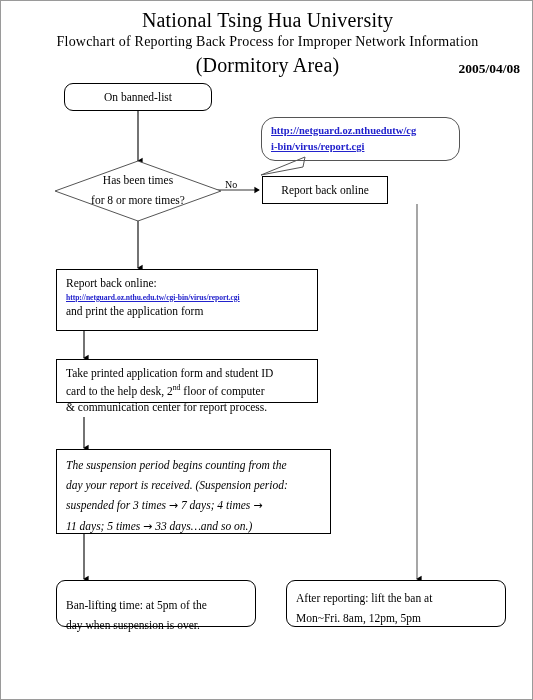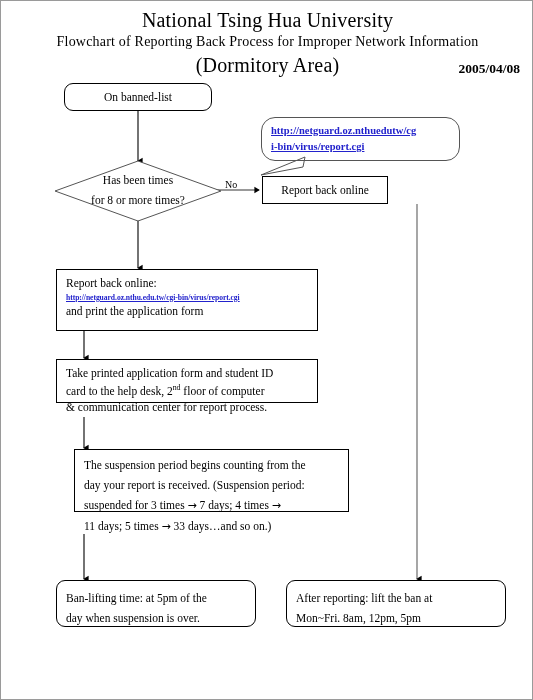--- a/index.html
+++ b/index.html
@@ -218,28 +218,28 @@
   <div class="node center" style="left:261px; top:175px; width:126px; height:28px;">
     <span>Report back online</span>
   </div>
 
   <div class="node left" style="left:55px; top:358px; width:262px; height:44px;">
     <div>Take printed application form and student ID</div>
     <div><span>card to the help desk, 2</span><sup>nd</sup><span> floor of computer</span></div>
     <div>&amp; communication center for report process.</div>
   </div>
 
-  <div class="node left" style="left:73px; top:448px; width:275px; height:63px; line-height:1.75;">
+  <div class="node left" style="left:55px; top:448px; width:275px; height:85px; line-height:1.75;font-style:italic;">
     <div>The suspension period begins counting from the</div>
     <div>day your report is received. (Suspension period:</div>
     <div><span>suspended for 3 times </span><span class="arrowchar">→</span><span> 7 days; 4 times </span><span class="arrowchar">→</span></div>
     <div><span>11 days; 5 times </span><span class="arrowchar">→</span><span> 33 days…and so on.)</span></div>
   </div>
 
-  <div class="node rounded left" style="left:55px; top:579px; width:200px; height:47px; padding-top:7px; line-height:1.75;">
+  <div class="node rounded left" style="left:55px; top:579px; width:200px; height:47px; padding-top:14px; line-height:1.75;">
     <div>Ban-lifting time: at 5pm of the</div>
     <div>day when suspension is over.</div>
   </div>
 
   <div class="node rounded left" style="left:285px; top:579px; width:220px; height:47px; padding-top:7px; line-height:1.75;">
     <div>After reporting: lift the ban at</div>
     <div>Mon~Fri. 8am, 12pm, 5pm</div>
   </div>
 
 </div>

